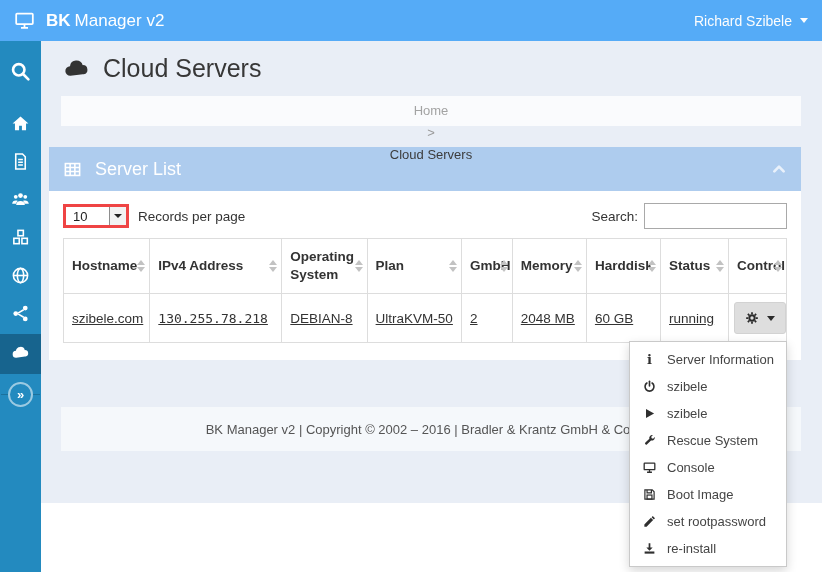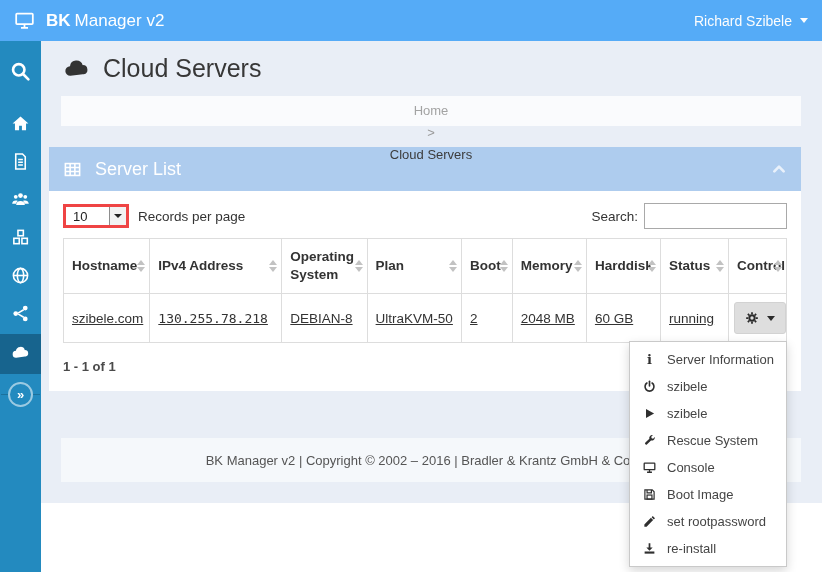--- a/index.html
+++ b/index.html
@@ -219,21 +219,21 @@
                     <i class="dn"></i>
                   </span></th>
               <th class="col-os"><span>Operating System</span><span class="sort">
                     <i class="up"></i>
                     <i class="dn"></i>
                   </span></th>
               <th class="col-plan"><span>Plan</span><span class="sort">
                     <i class="up"></i>
                     <i class="dn"></i>
                   </span></th>
-              <th class="col-cpu"><span>Boot</span><span class="sort">
+              <th class="col-cpu"><span>GmbH</span><span class="sort">
                     <i class="up"></i>
                     <i class="dn"></i>
                   </span></th>
               <th class="col-mem"><span>Memory</span><span class="sort">
                     <i class="up"></i>
                     <i class="dn"></i>
                   </span></th>
               <th class="col-hd"><span>Harddisk</span><span class="sort">
                     <i class="up"></i>
                     <i class="dn"></i>
@@ -264,21 +264,20 @@
                       <circle cx="12" cy="12" r="4.6" stroke-width="3.4"></circle>
                       <path stroke-width="3" d="M12 2v3.4M12 18.6V22M2 12h3.4M18.6 12H22M4.9 4.9l2.4 2.4M16.7 16.7l2.4 2.4M19.1 4.9l-2.4 2.4M7.3 16.7l-2.4 2.4"></path>
                     </svg>
                   <span class="caret"></span>
                 </span>
               </td>
             </tr>
           </tbody>
         </table>
 
-        <div class="pagination">1 - 1 of 1</div>
       </div>
     </section>
 
     <footer class="footer">
       <span>BK Manager v2 | Copyright © 2002 – 2016 | Bradler &amp; Krantz GmbH &amp; Co. KG</span>
     </footer>
   </main>
 
   <div class="control-menu">
     <div class="menu-item">

